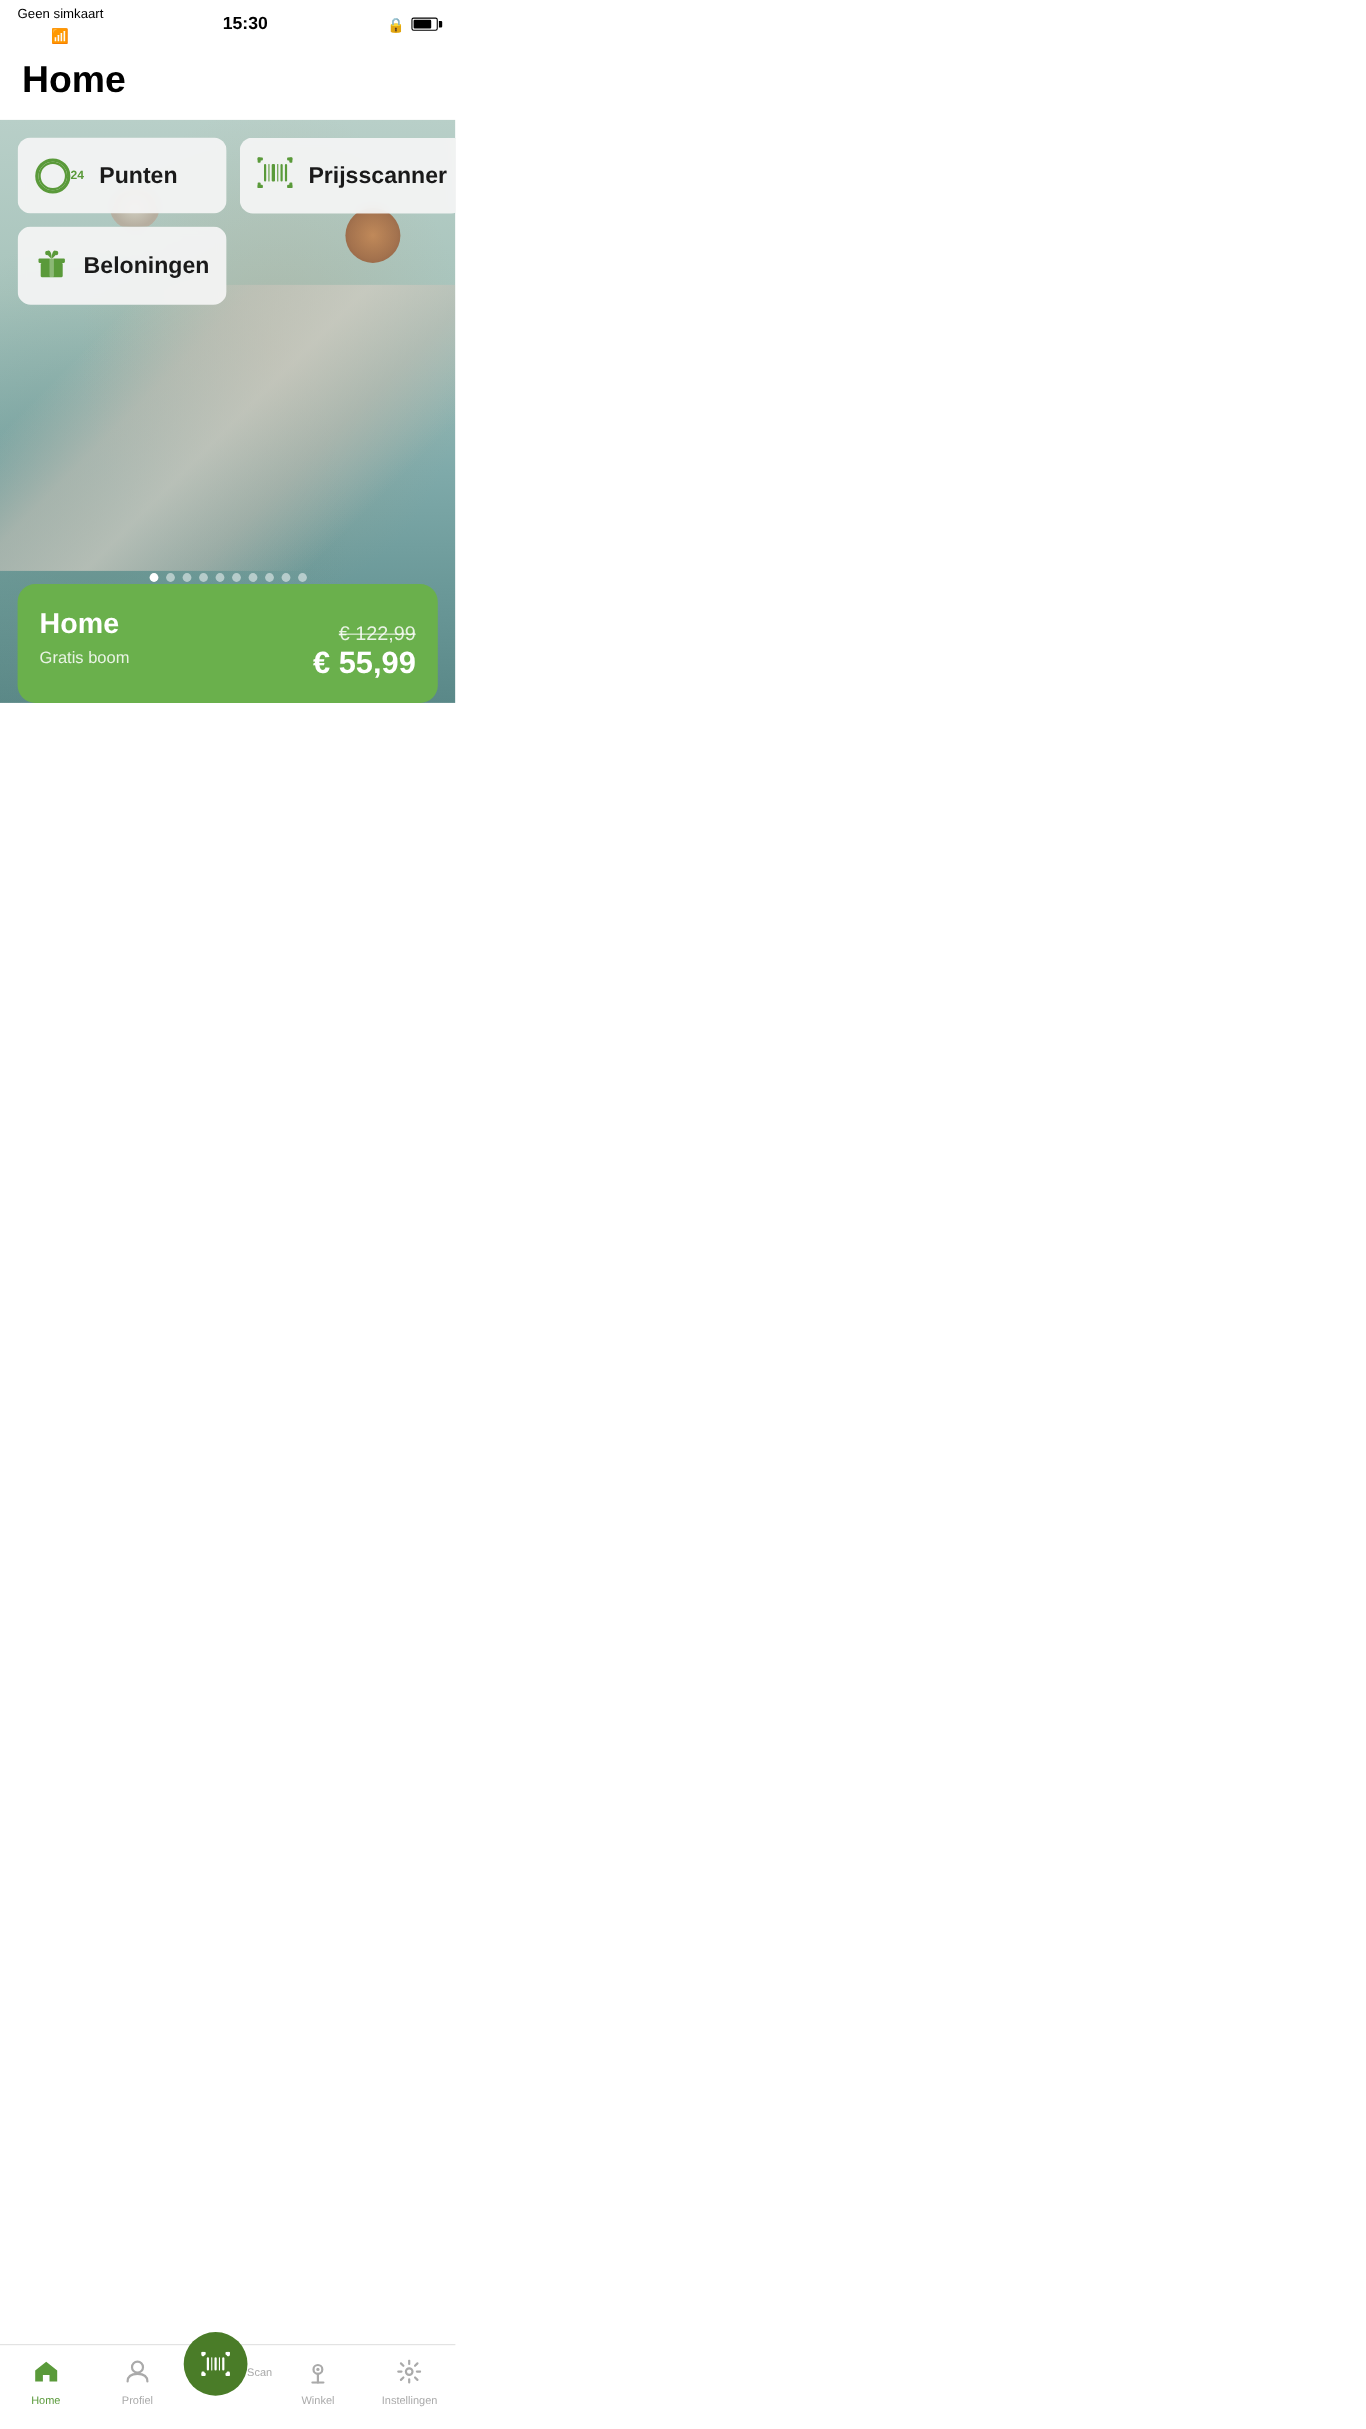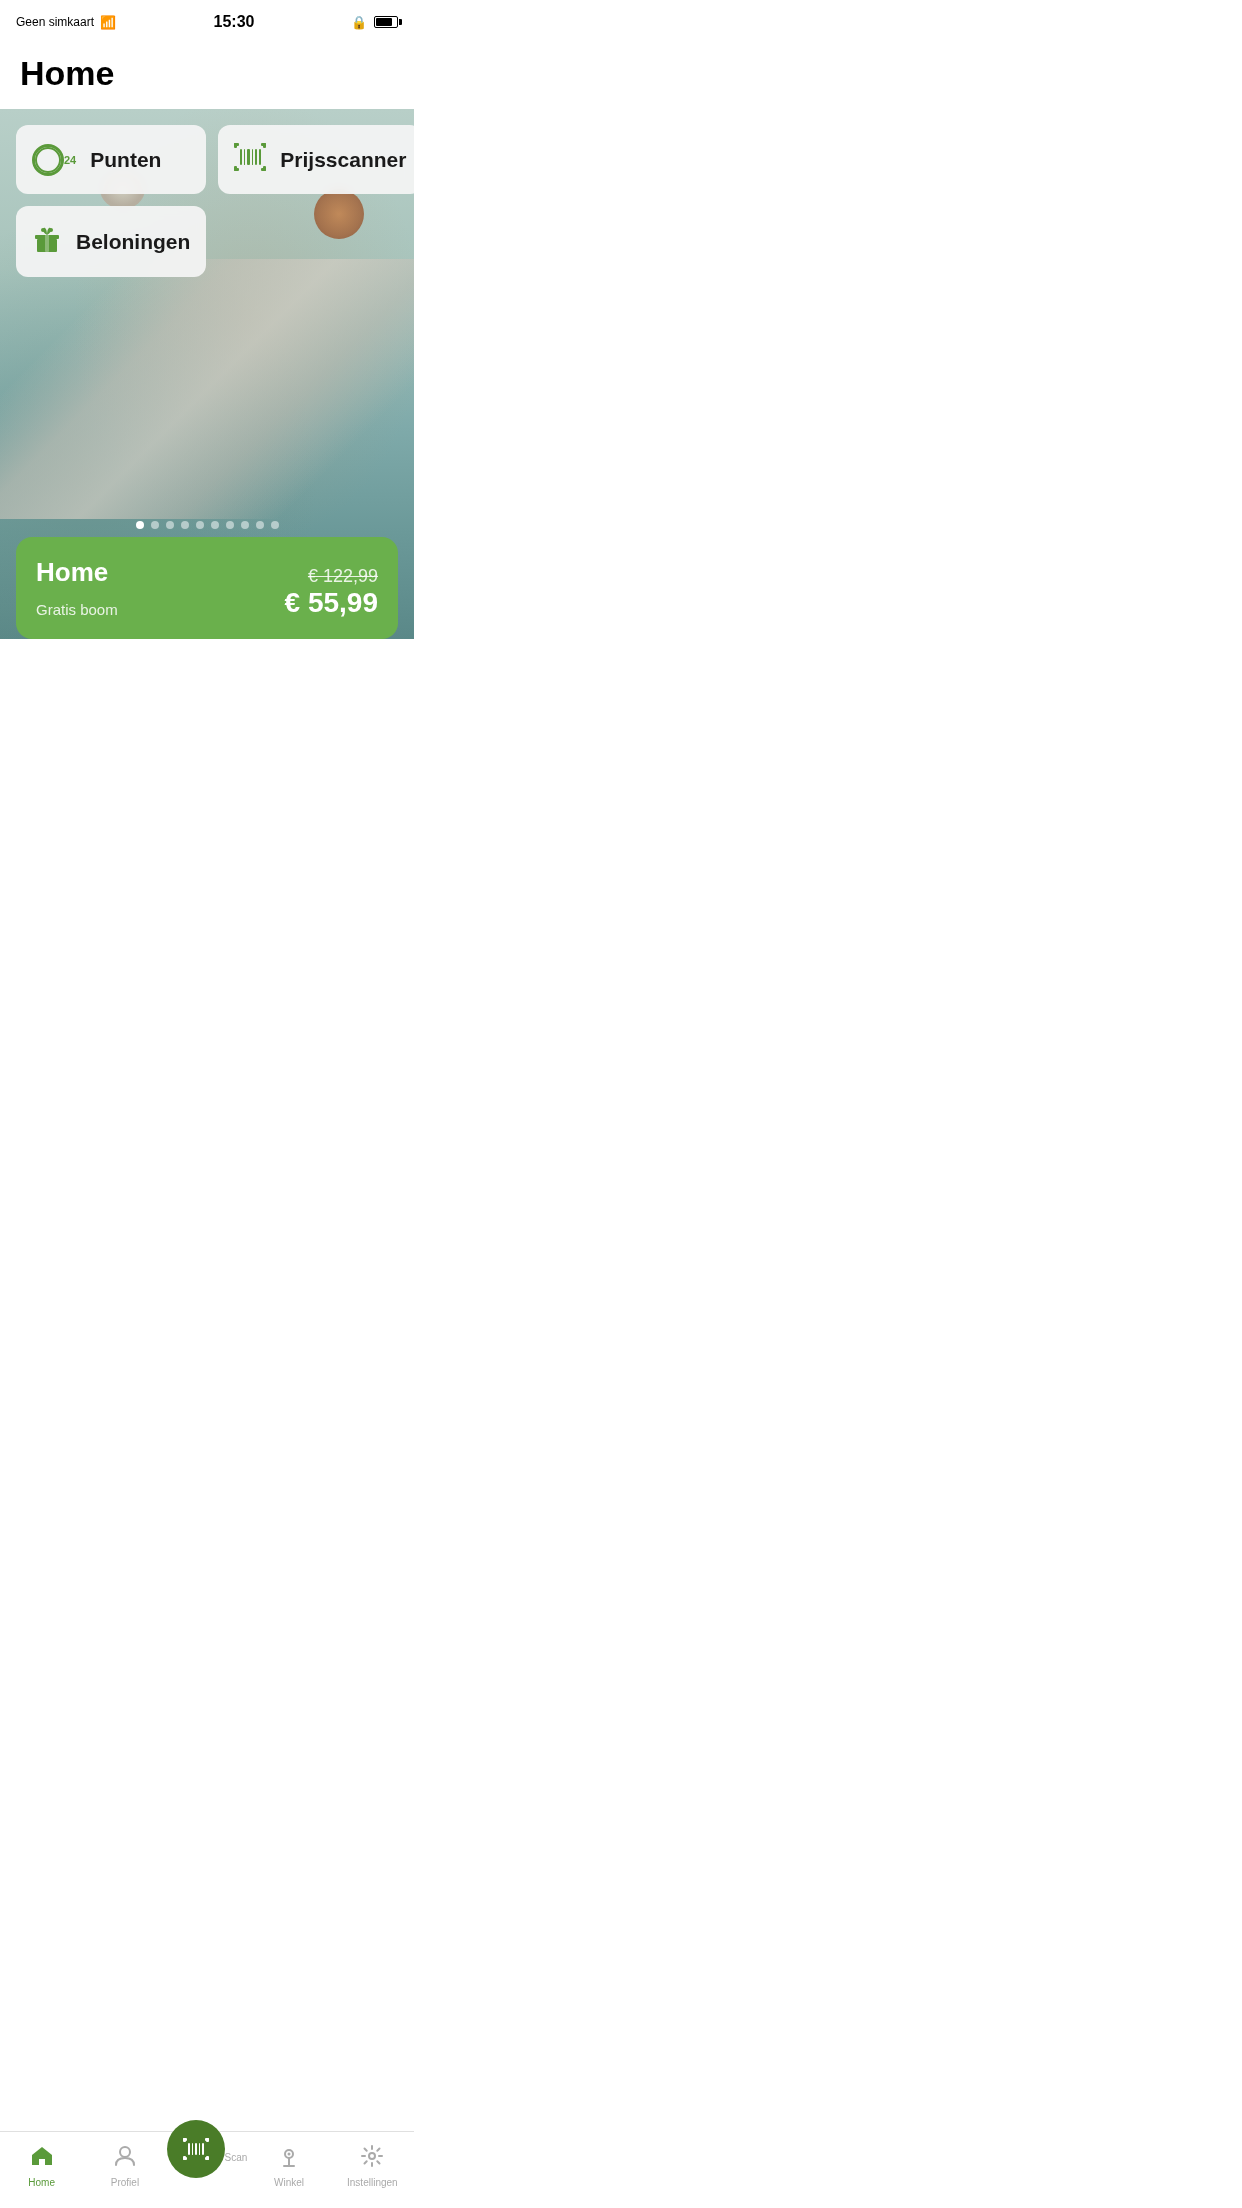--- a/index.html
+++ b/index.html
@@ -19,21 +19,21 @@
       display: flex;
       justify-content: space-between;
       align-items: center;
       padding: 8px 16px;
       background: #fff;
       font-size: 12px;
       font-weight: 500;
       color: #000;
       height: 44px;
     }
-    .status-left { display: flex; align-items: center; gap: 6px; }
+    .status-left { display: flex; align-items: center; gap: 6px; flex-direction: column; }
     .status-right { display: flex; align-items: center; gap: 6px; }
     .wifi-icon { font-size: 13px; }
     .battery-icon {
       width: 24px;
       height: 12px;
       border: 1.5px solid #000;
       border-radius: 2px;
       position: relative;
       display: inline-block;
     }
@@ -182,21 +182,21 @@
     .promo-title {
       font-size: 26px;
       font-weight: 800;
       color: #fff;
       margin-bottom: 8px;
     }
 
     .promo-subtitle {
       font-size: 15px;
       color: rgba(255,255,255,0.85);
-      margin-bottom: 1px;
+      margin-bottom: 12px;
     }
 
     .promo-price-area {
       text-align: right;
       margin-top: -30px;
     }
 
     .promo-original-price {
       font-size: 18px;
       color: rgba(255,255,255,0.85);

